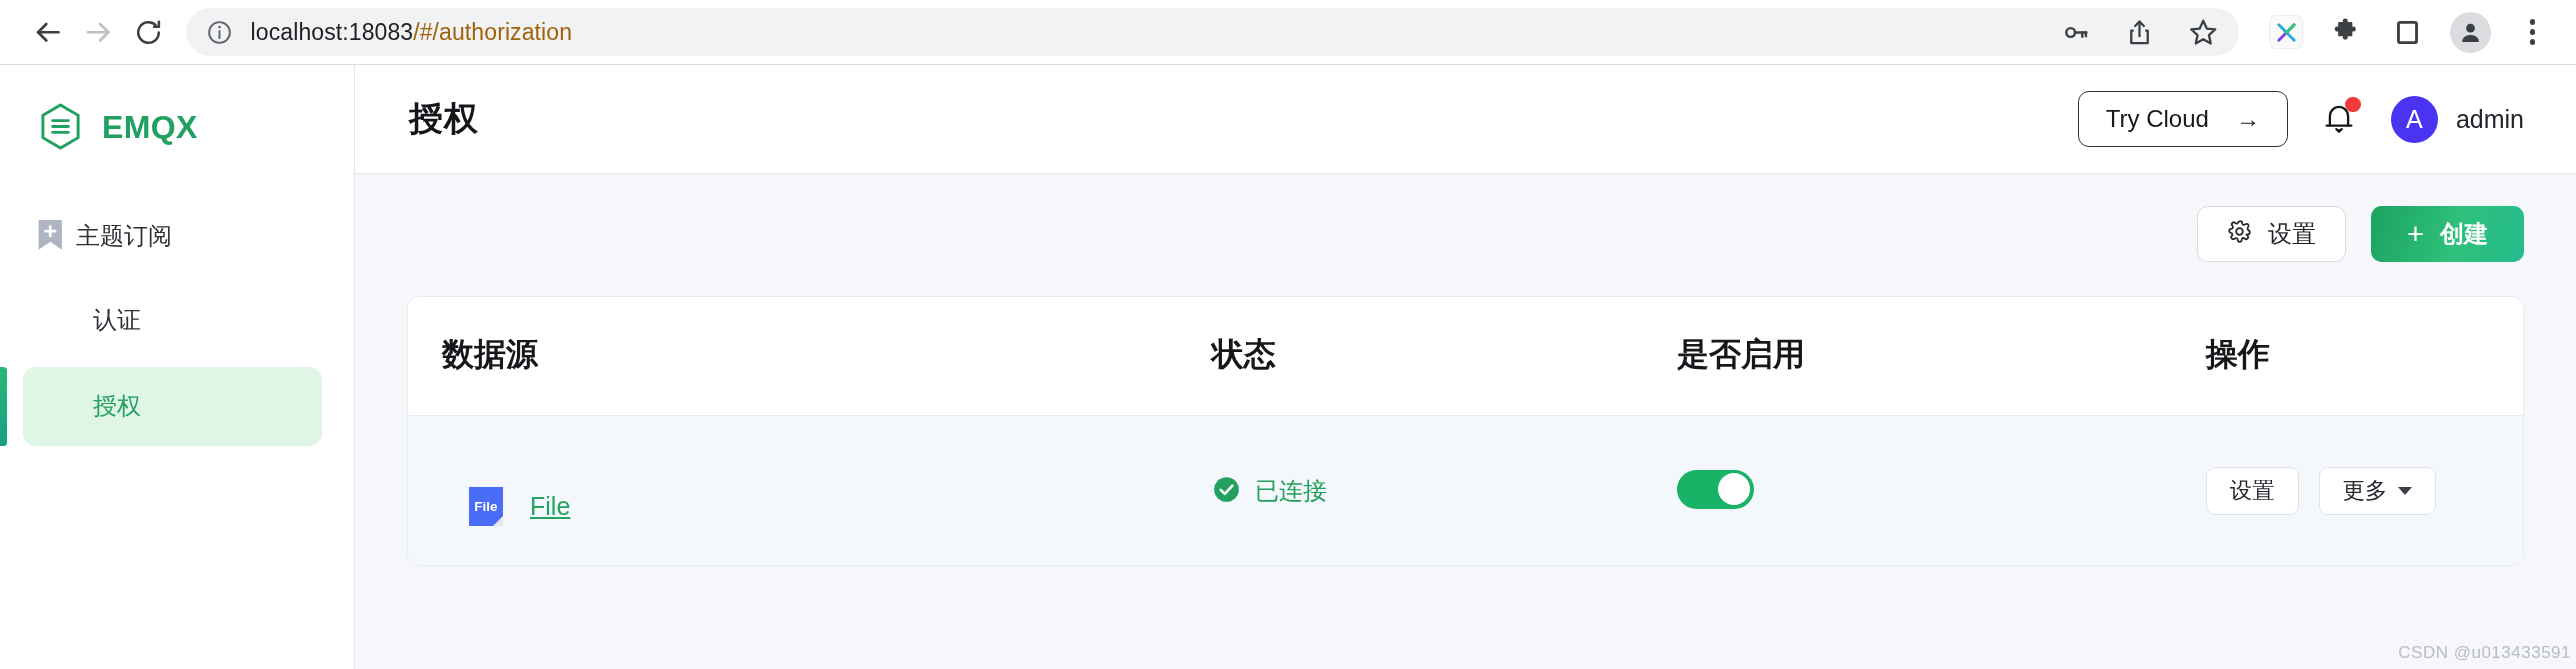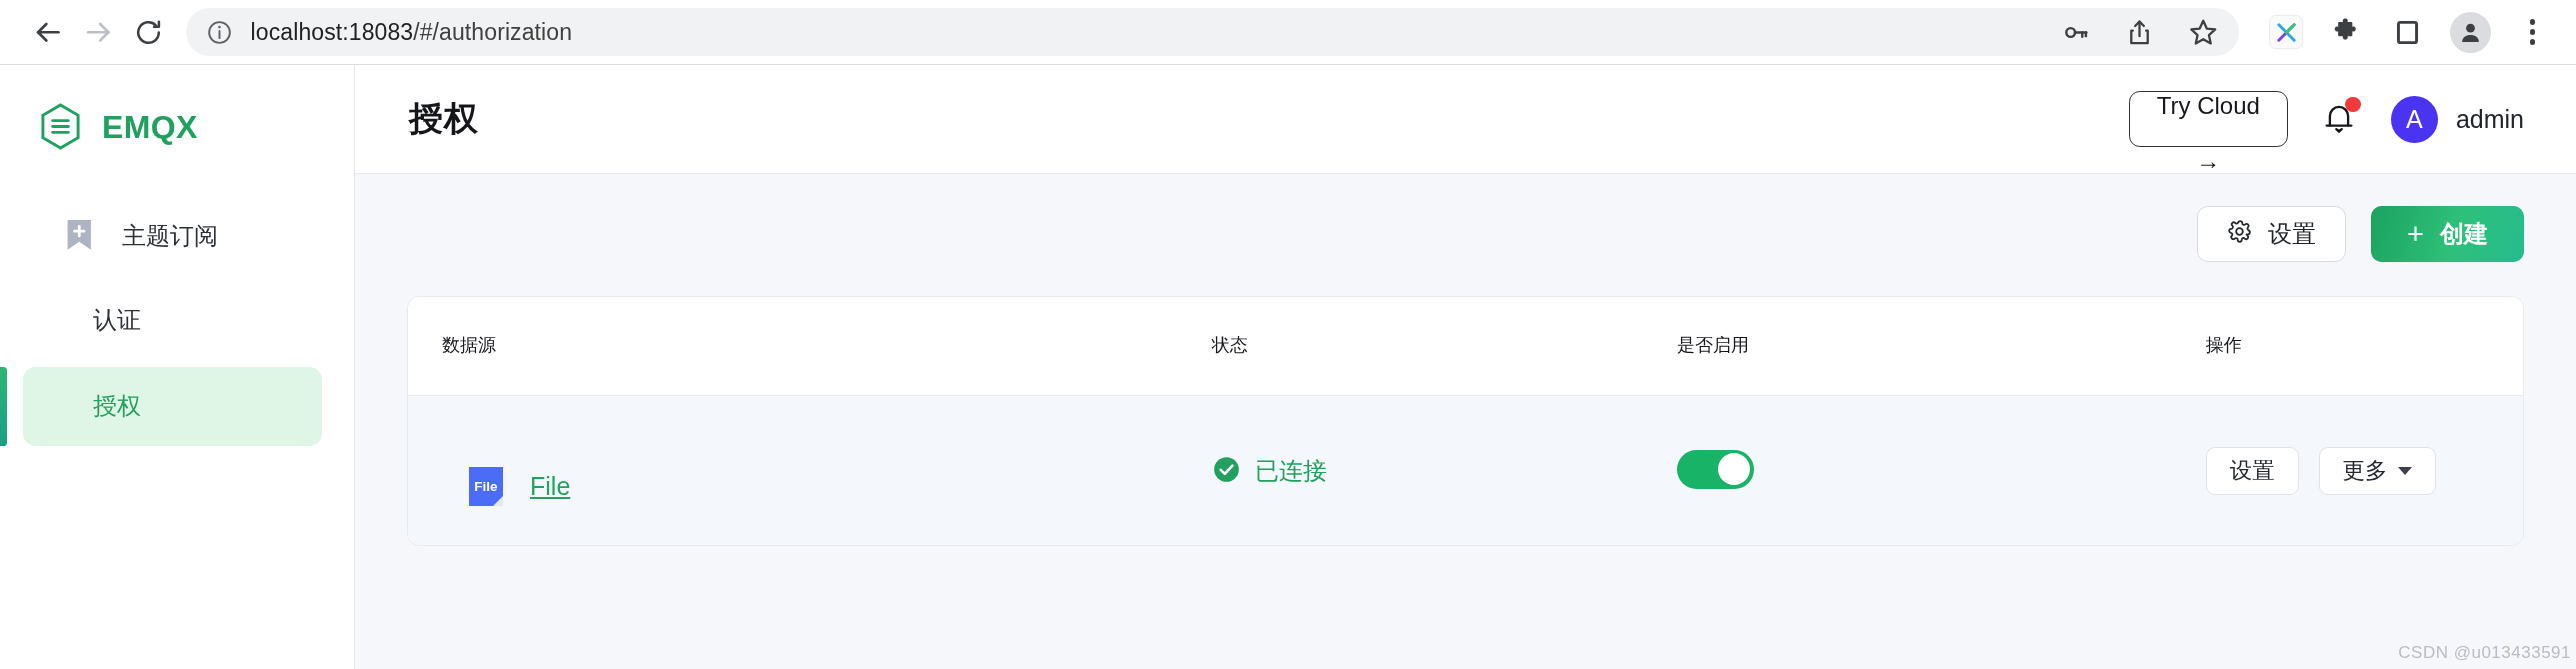--- a/index.html
+++ b/index.html
@@ -37,21 +37,21 @@
     padding: 0 14.4px 0 20px;
     min-width: 0;
   }
   .info-icon { flex: 0 0 auto; margin-right: 18px; display:flex; }
   .url-text {
     font-size: 23px; color: #202124;
     white-space: nowrap; overflow: hidden; text-overflow: ellipsis;
     letter-spacing: 0.1px;
     flex: 1 1 auto;
   }
-  .url-text .dim { color: #404040; }
+  .url-text .dim { color: #a16207; }
   .omni-actions { display: flex; align-items: center; gap: 23px; flex: 0 0 auto; margin-left: 12.6px; }
   .omni-icon, .tool-icon {
     width: 41px; height: 41px;
     display: flex; align-items: center; justify-content: center;
     flex: 0 0 auto;
   }
   .toolbar-icons { display: flex; align-items: center; gap: 21.5px; flex: 0 0 auto; margin-left: 16px; }
   .ext-x {
     width: 34px; height: 34px; border-radius: 6.3px;
     background: #fafafa; border: 0.9px solid #ececec;
@@ -82,22 +82,22 @@
     gap: 20px;
   }
   .brand-name {
     font-size: 32px; font-weight: bold; color: #20a160;
     letter-spacing: 0.4px;
   }
   .nav-list { margin-top: 16px; }
   .nav-item {
     display: flex; align-items: center;
     height: 74px;
-    padding-left: 61px;
-    gap: 25px;
+    padding-left: 32px;
+    gap: 8px;
     position: relative;
   }
   .nav-icon { width: 36px; height: 36px; flex: 0 0 36px; display: flex; align-items: center; justify-content: center; }
   .nav-label { font-size: 24px; color: #2c3037; }
   .nav-caret { margin-left: auto; margin-right: 48px; display: flex; align-items: center; }
 
   .sub-item {
     display: flex; align-items: center;
     height: 79px;
     margin: 7.2px 32px 7.2px 23px;
@@ -126,21 +126,21 @@
   }
   .page-title { font-size: 34px; font-weight: bold; color: #14161a; letter-spacing: 0.9px; }
   .header-right { margin-left: auto; display: flex; align-items: center; gap: 32px; }
 
   .try-cloud {
     height: 56px;
     border: 1.8px solid #2c3037; border-radius: 10.8px;
     background: #fff;
     display: flex; align-items: center; gap: 27px;
     padding: 0 27px;
-    font-size: 24px; color: #16181c; flex-direction: column;
+    font-size: 24px; color: #16181c;
   }
   .bell-wrap { position: relative; width: 39px; height: 45px; display:flex; align-items:center; justify-content:center; }
   .bell-dot {
     position: absolute; top: 0px; right: -1.8px;
     width: 15.3px; height: 15.3px; border-radius: 50%;
     background: #f03a3a;
   }
   .user-box { display: flex; align-items: center; gap: 18px; }
   .avatar {
     width: 47px; height: 47px; border-radius: 50%;
@@ -168,21 +168,21 @@
 
   .card {
     background: #ffffff;
     border: 1.8px solid #e8e9f2;
     border-radius: 12.6px;
     overflow: hidden;
   }
   .table { width: 100%; border-collapse: collapse; table-layout: fixed; }
   .table th {
     text-align: left;
-    font-size: 18px; font-weight: normal; color: #15171b;
+    font-size: 32px; font-weight: bold; color: #15171b;
     padding: 36px 0 38px 0;
     background: #ffffff;
     border-bottom: 1.8px solid #e9eaf2;
   }
   .table td {
     padding: 39px 0;
     background: #f4f7fb;
     vertical-align: middle;
   }
   .col-1 { width: 38%; padding-left: 34px !important; }

